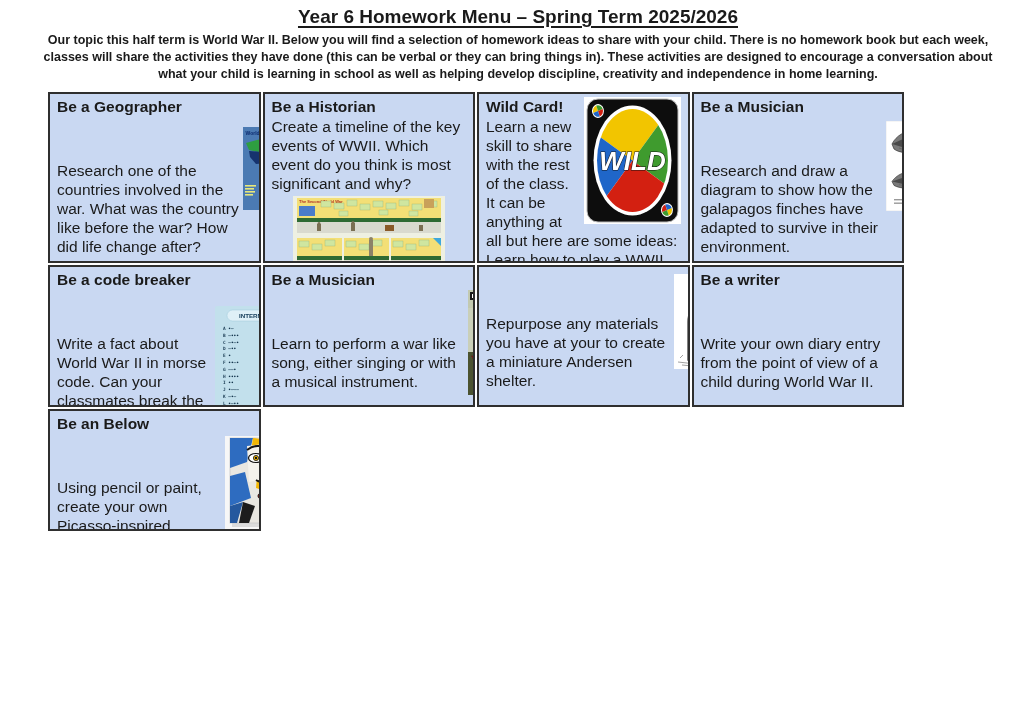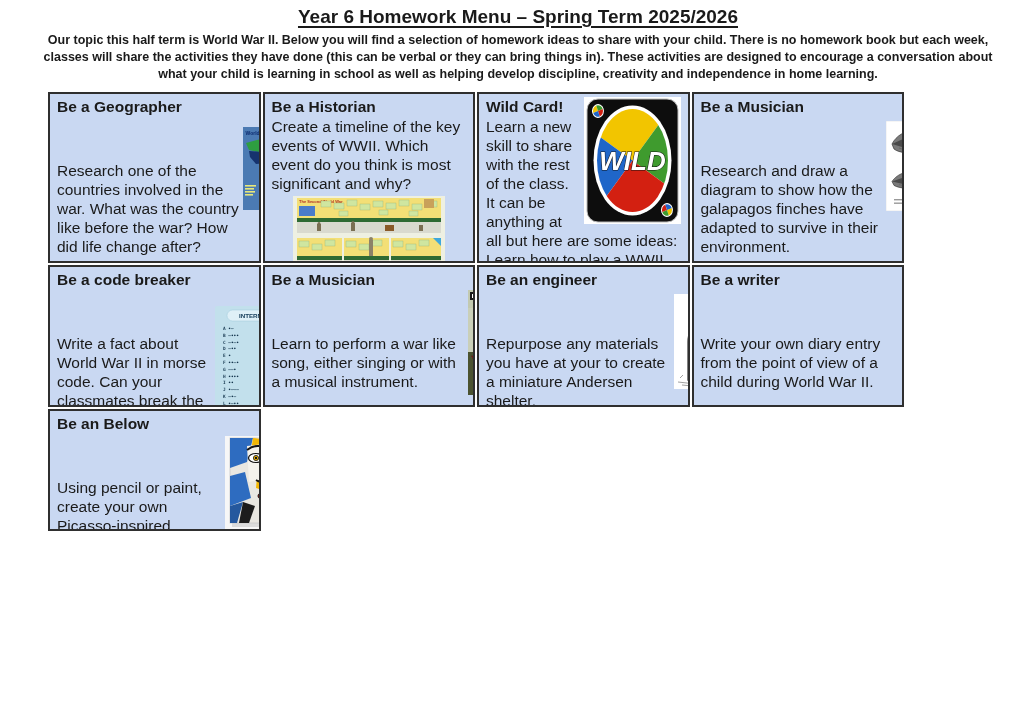--- a/index.html
+++ b/index.html
@@ -299,21 +299,20 @@
             <rect x="2" y="2" width="16" height="8" fill="#1a1a1a"></rect>
             <rect x="4" y="4" width="3" height="4" fill="#ffffff"></rect>
             <rect x="8.5" y="4" width="3" height="4" fill="#ffffff"></rect>
             <rect x="13" y="4" width="3" height="4" fill="#cccccc"></rect>
           </svg>
         </div>
       </div>
     </div>
 
     <div class="cell c7">
-      <div class="card-title">Be an engineer</div>
       <div class="split">
         <div class="txt card-body">Repurpose any materials you have at your to create a miniature Andersen shelter.</div>
         <div class="img">
           <svg width="100" height="95" viewBox="0 0 100 95">
             <rect x="0" y="0" width="100" height="95" fill="#ffffff"></rect>
             <path d="M46,84 L46,40 Q46,15 68,15 Q90,15 90,40 L90,84 Z" fill="#ffffff" stroke="#3d3d3d" stroke-width="1.2"></path>
             <path d="M60,84 V19 M66,84 V16 M72,84 V16 M78,84 V18 M84,84 V25" stroke="#999999" stroke-width="0.6"></path>
             <path d="M14,86 L14,48 Q14,28 36,28 Q58,28 58,48 L58,86 Z" fill="#ffffff" stroke="#3d3d3d" stroke-width="1.3"></path>
             <path d="M18,86 V44 M22,86 V36 M26,86 V31 M30,86 V29 M34,86 V28.4 M38,86 V28.4 M42,86 V29.5 M46,86 V32 M50,86 V36 M54,86 V43" stroke="#8a8a8a" stroke-width="0.6"></path>
             <rect x="26" y="50" width="17" height="29" fill="#ffffff" stroke="#333333" stroke-width="1"></rect>

